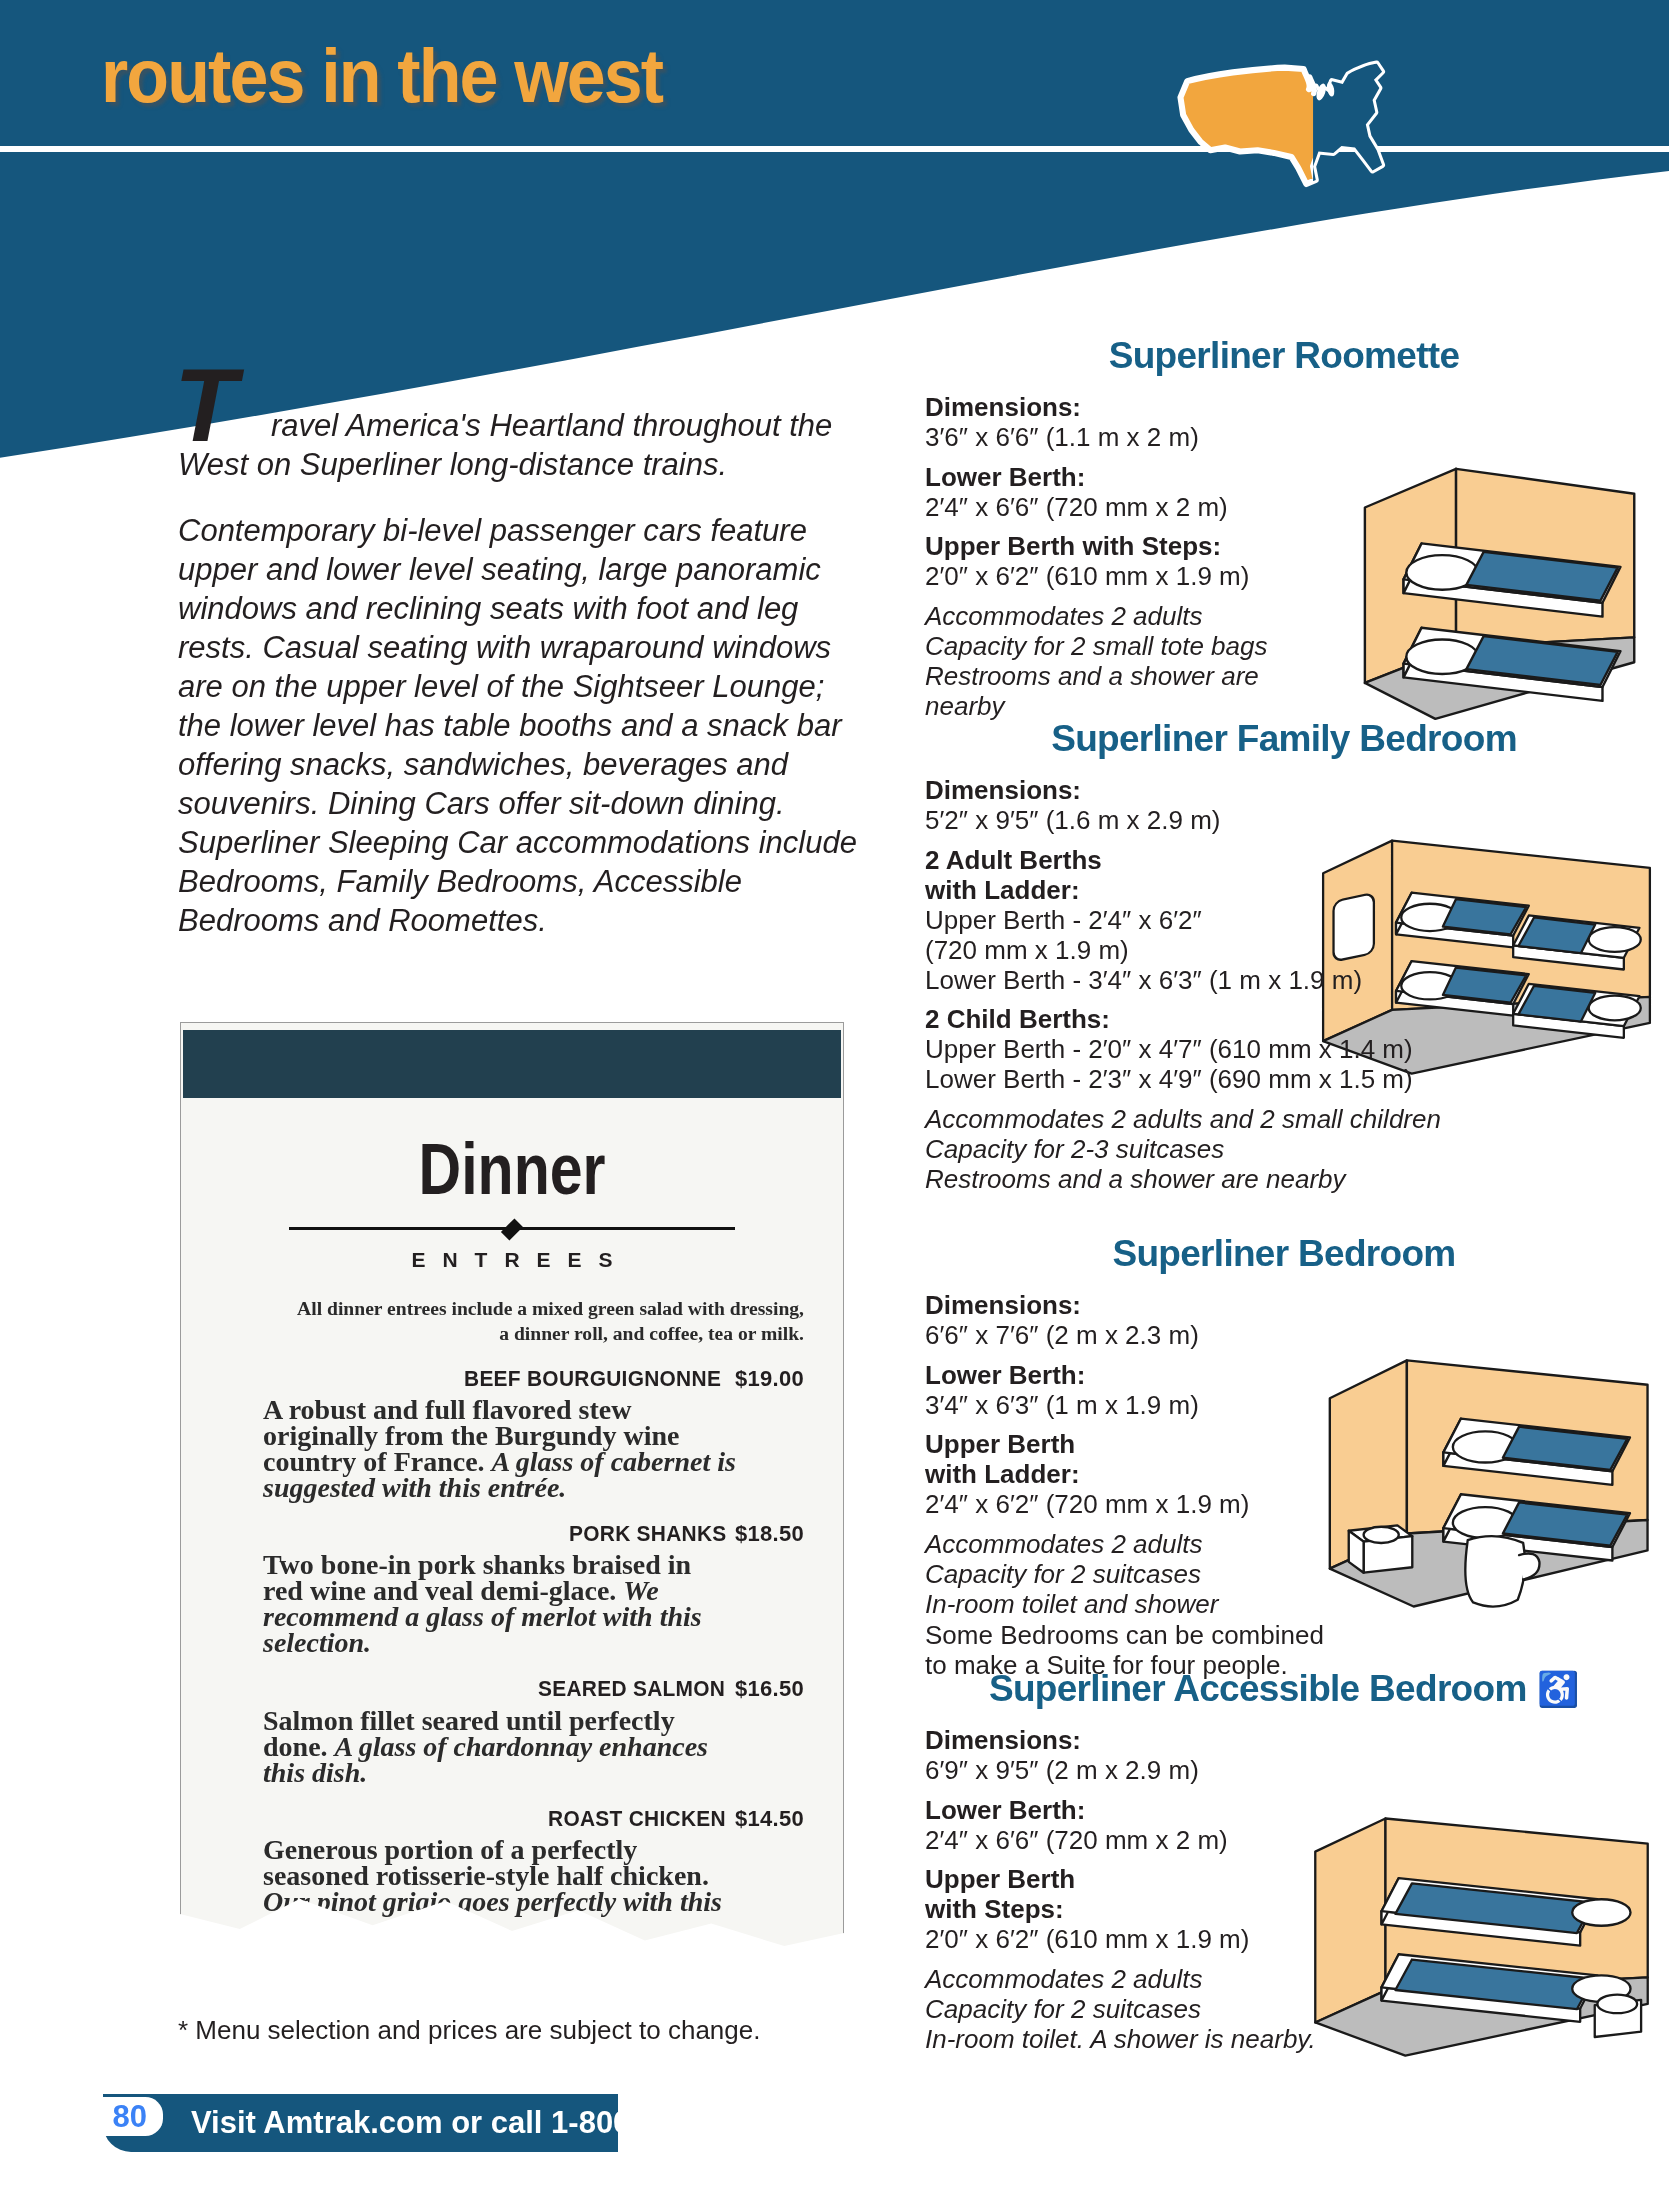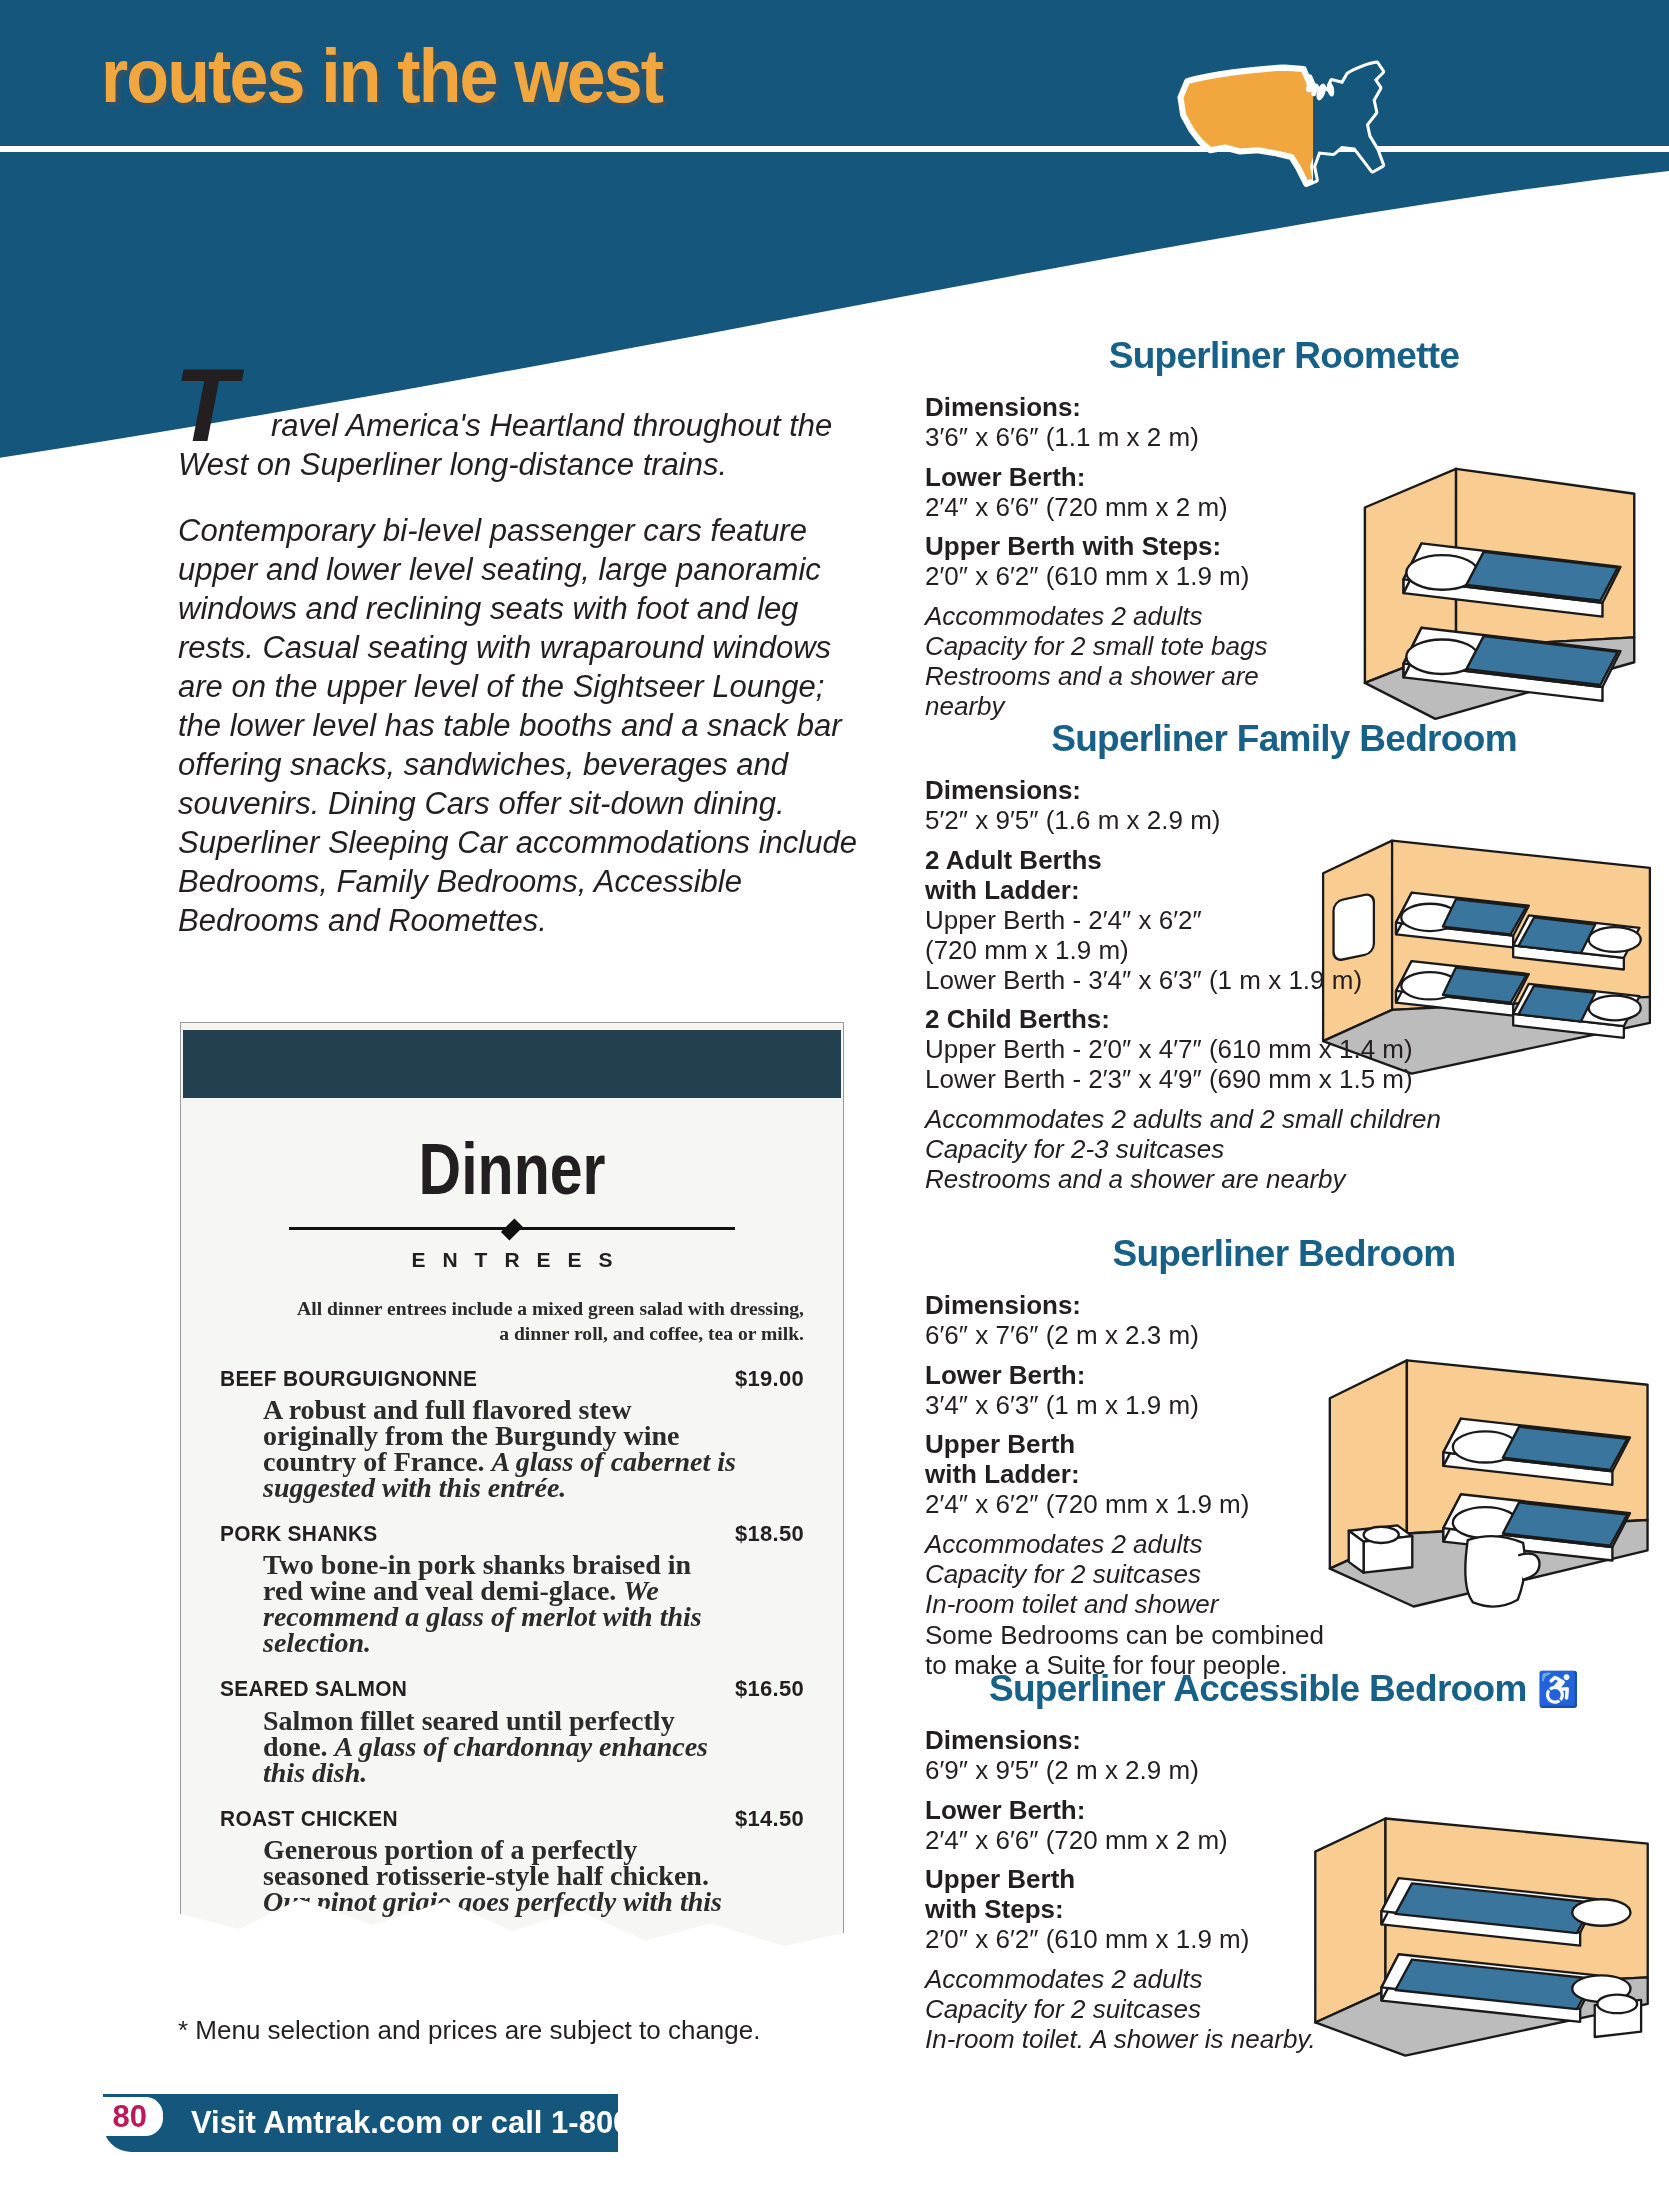--- a/index.html
+++ b/index.html
@@ -34,21 +34,21 @@
   .menu-title span{display:inline-block;transform:scaleX(.82);}
   .menu-divider{position:relative;width:446px;height:2.7px;background:#111;margin:17.6px auto 17.6px;}
   .menu-divider .diamond{position:absolute;left:50%;top:50%;width:11.5px;height:11.5px;background:#111;
         transform:translate(-50%,-50%) rotate(45deg) scaleY(1.6);}
   .menu-entrees{text-align:center;font-weight:bold;font-size:21px;letter-spacing:17px;
         padding-left:17px;}
   .menu-intro{margin-top:24px;text-align:right;font-family:"Liberation Serif",serif;
         font-size:19.6px;line-height:25px;color:#2A2A2A;font-weight:bold;}
   .menu-items{margin-top:20px;}
   .menu-item{margin-top:20px;}
-  .mi-row{display:flex;justify-content:space-between;font-weight:bold;font-size:22px;
+  .mi-row{display:flex;justify-content:flex-end;font-weight:bold;font-size:22px;
         letter-spacing:0.3px;}
   .mi-name{display:inline-block;transform:scaleX(.95);transform-origin:left;}
   .mi-desc{margin:5.4px 0 0 43px;width:473px;font-family:"Liberation Serif",serif;
         font-size:28px;line-height:26px;color:#2B2B2B;font-weight:bold;}
   .mi-desc .it{font-style:italic;}
   .footnote{position:absolute;left:178px;top:2015px;font-size:26px;}
 
   
   .room{position:absolute;left:925px;width:718px;}
   .room-title{text-align:center;font-size:37px;font-weight:bold;color:#176087;
@@ -65,21 +65,21 @@
   .diag-roomette{top:34px;right:0;width:291px;}
   .diag-family{top:20px;right:-16px;width:345px;}
   .diag-bedroom{top:27px;right:-13.5px;width:338px;}
   .diag-access{top:47px;right:-13.5px;width:351px;}
   .room-roomette{top:335px;} .room-family{top:718px;}
   .room-bedroom{top:1233px;} .room-access{top:1668px;}
 
   
   .footer{position:absolute;left:103px;top:2094px;width:515px;height:58px;background:#15567D;
         border-radius:0 0 0 28px;display:flex;align-items:center;}
-  .page-num{background:#fff;color:#be185d;font-weight:bold;font-size:31px;line-height:39px;
+  .page-num{background:#fff;color:#3b82f6;font-weight:bold;font-size:31px;line-height:39px;
         padding:0 16px 0 9.5px;border-radius:0 17.6px 17.6px 0;align-self:flex-start;margin-top:2.7px;}
   .footer-text{color:#fff;font-weight:bold;font-size:31px;margin-left:28px;white-space:nowrap;}
 
   svg .ln{stroke:#1A1A1A;stroke-width:3.5;stroke-linejoin:round;stroke-linecap:round;}
 </style>
 </head>
 <body>
 
 <div id="page">
 

